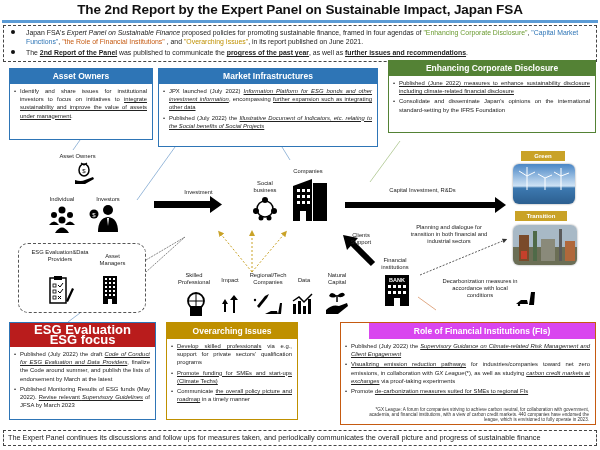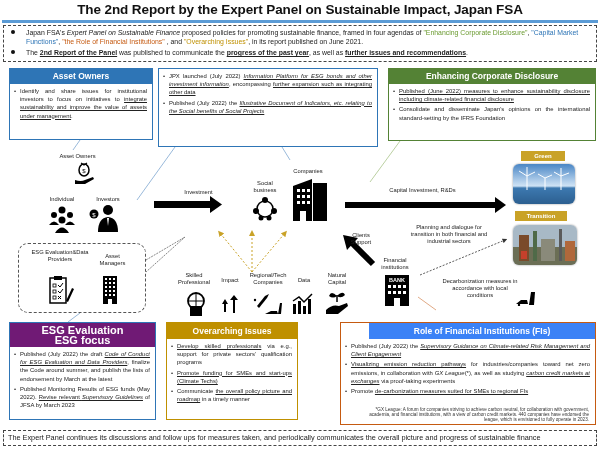--- a/index.html
+++ b/index.html
@@ -33,28 +33,28 @@
   .box li { position: relative; margin-bottom: 2px; text-align: justify; }
   .box li::before { content: "•"; position: absolute; left: -6px; top: 0; }
   .ul { text-decoration: underline; }
   .uli { text-decoration: underline; font-style: italic; }
   .it { font-style: italic; }
 
   #box-ao { left: 9px; top: 68px; width: 144px; height: 72px; border-color: #2e75b6; }
   #box-ao .hdr { background: #2e75b6; height: 15px; line-height: 15px; }
   #box-mi { left: 158px; top: 68px; width: 220px; height: 79px; border-color: #2e75b6; }
   #box-mi .hdr { background: #2e75b6; height: 15px; line-height: 15px; }
-  #box-ecd { left: 388px; top: 68px; width: 208px; height: 73px; border-color: #548235; }
+  #box-ecd { left: 388px; top: 60px; width: 208px; height: 73px; border-color: #548235; }
   #box-ecd .hdr { background: #548235; height: 15px; line-height: 15px; }
   #box-esg { left: 9px; top: 322px; width: 147px; height: 98px; border-color: #2e75b6; }
-  #box-esg .hdr { background: #701a75; height: 24px; line-height: 10px; padding-top: 2px; font-size: 11px; }
+  #box-esg .hdr { background: #b91c1c; height: 24px; line-height: 10px; padding-top: 2px; font-size: 13px; }
   #box-oi { left: 166px; top: 322px; width: 132px; height: 98px; border-color: #bf9000; }
   #box-oi .hdr { background: #bf9000; height: 16px; line-height: 16px; }
   #box-fi { left: 340px; top: 322px; width: 256px; height: 103px; border-color: #c55a11; }
-  #box-fi .hdr { background: #3b82f6; height: 16px; line-height: 16px; margin-left: 28px; }
+  #box-fi .hdr { background: #d946ef; height: 16px; line-height: 16px; margin-left: 28px; }
   #fi-note { position: absolute; left: 14px; right: 6px; bottom: 2px; font-size: 4.6px; line-height: 5px; text-align: right; color: #333; }
 
   #footer {
     left: 3px; top: 430px; width: 594px; height: 16px; border: 1px dashed #444;
     font-size: 7.3px; line-height: 14px; padding-left: 4px; color: #222; white-space: nowrap; overflow: hidden;
   }
   .lbl { position: absolute; font-size: 5.8px; line-height: 7px; text-align: center; color: #222; }
   #bubble {
     left: 18px; top: 243px; width: 128px; height: 70px; border: 1px dashed #555; border-radius: 10px;
   }
@@ -77,20 +77,21 @@
 </div>
 
 <div id="box-ao" class="abs box">
   <div class="hdr">Asset Owners</div>
   <ul>
     <li><span>Identify and share issues for institutional investors to focus on initiatives to </span><span class="ul">integrate sustainability and improve the value of assets under management</span><span>.</span></li>
   </ul>
 </div>
 
 <div id="box-mi" class="abs box">
+  <div class="hdr">Market Infrastructures</div>
   <ul>
     <li><span>JPX launched (July 2022) </span><span class="uli">Information Platform for ESG bonds and other investment information</span><span>, encompassing </span><span class="ul">further expansion such as integrating other data</span></li>
     <li><span>Published (July 2022) the </span><span class="uli">Illustrative Document of Indicators, etc. relating to the Social benefits of Social Projects</span></li>
   </ul>
 </div>
 
 <div id="box-ecd" class="abs box">
   <div class="hdr">Enhancing Corporate Disclosure</div>
   <ul>
     <li class="ul">Published (June 2022) measures to enhance sustainability disclosure including climate-related financial disclosure</li>

